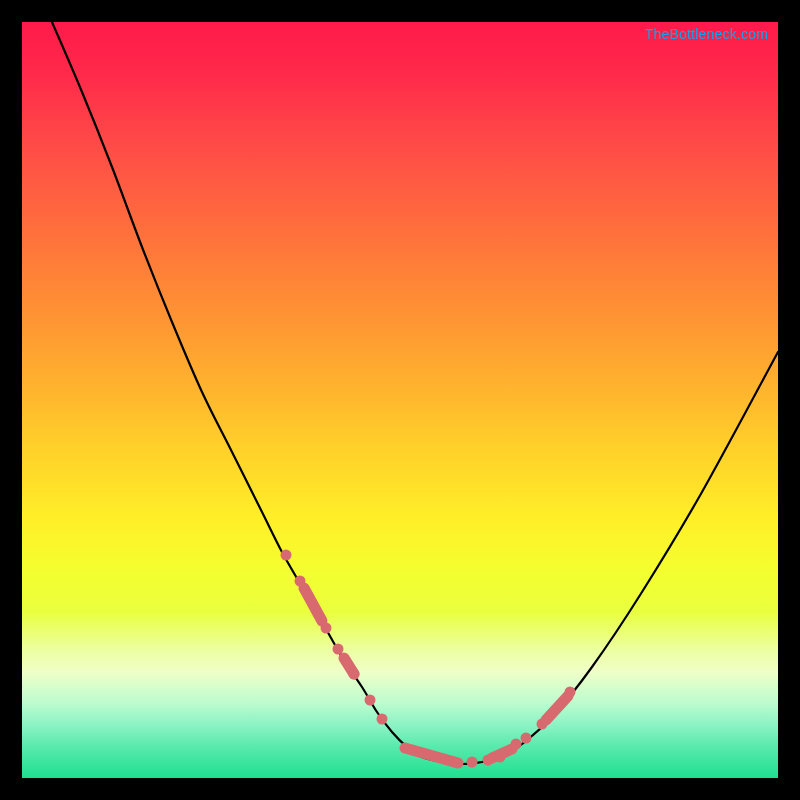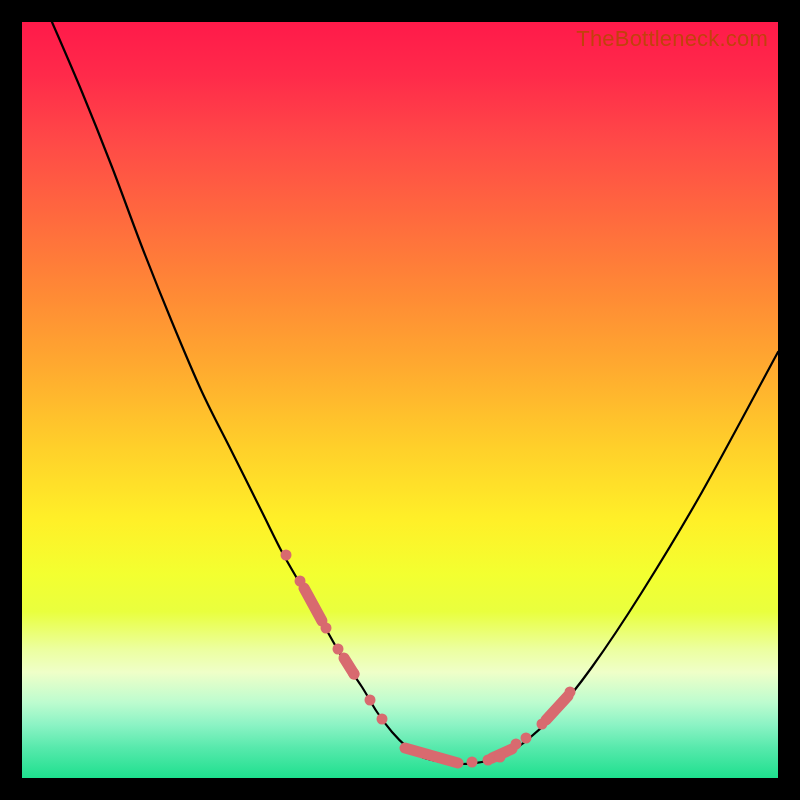--- a/index.html
+++ b/index.html
@@ -45,22 +45,22 @@
       #bdfccf 90%,
       #8bf3c4 93%,
       #57e9ac 96%,
       #1ee08e 100%
     );
   }
   .watermark {
     position: absolute;
     top: 4px;
     right: 10px;
-    color: #c2410c;
-    font-size: 22px;
+    color: #0ea5e9;
+    font-size: 14px;
     font-weight: 500;
     letter-spacing: 0.2px;
     user-select: none;
   }
   svg.curve {
     position: absolute;
     inset: 0;
     width: 100%;
     height: 100%;
   }

